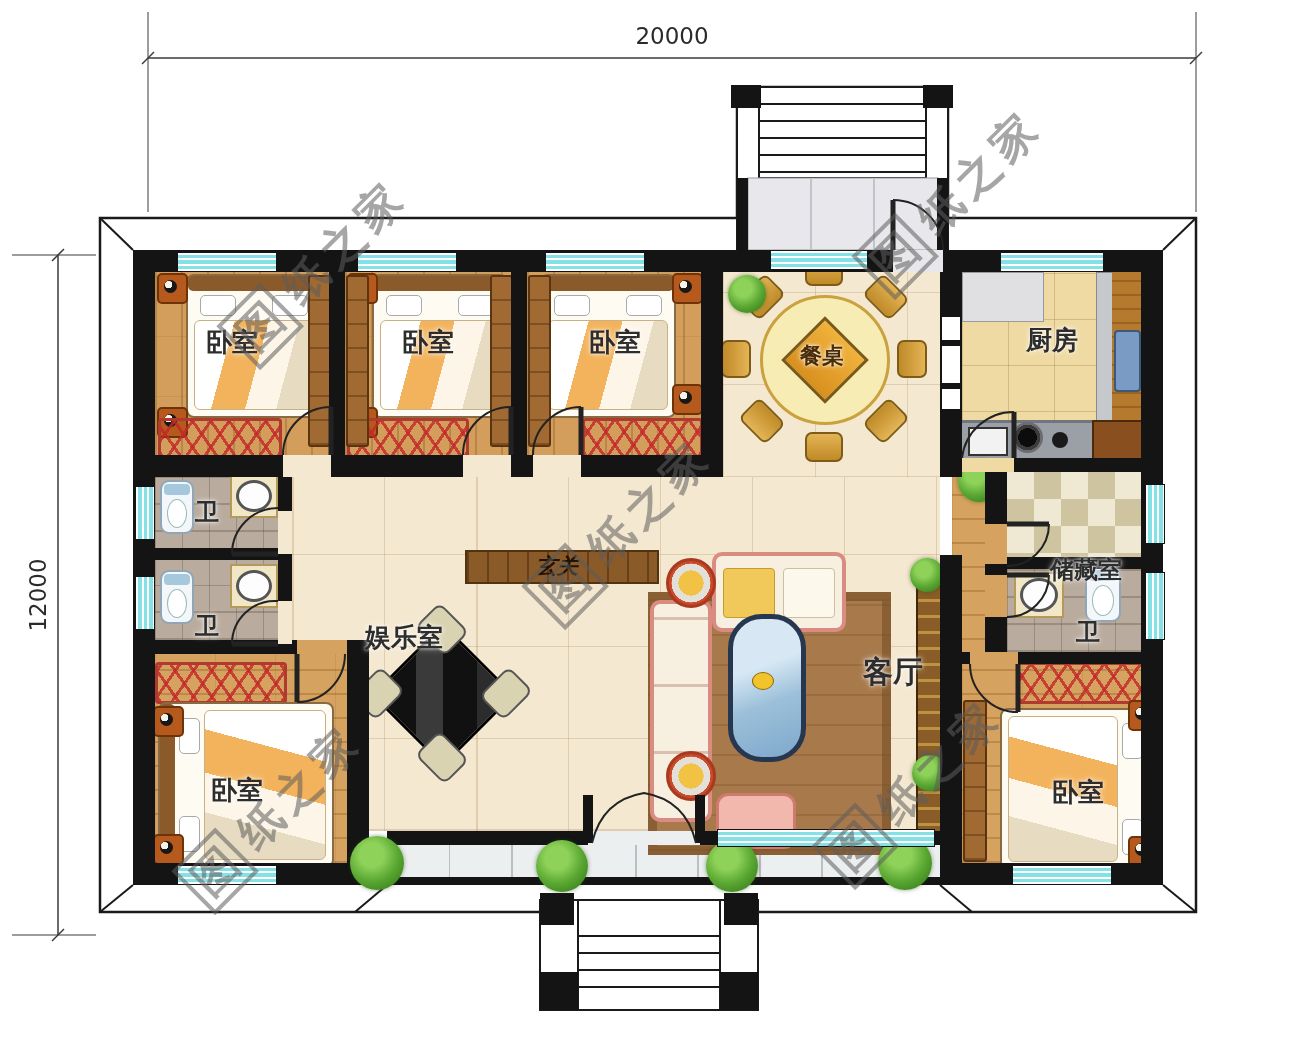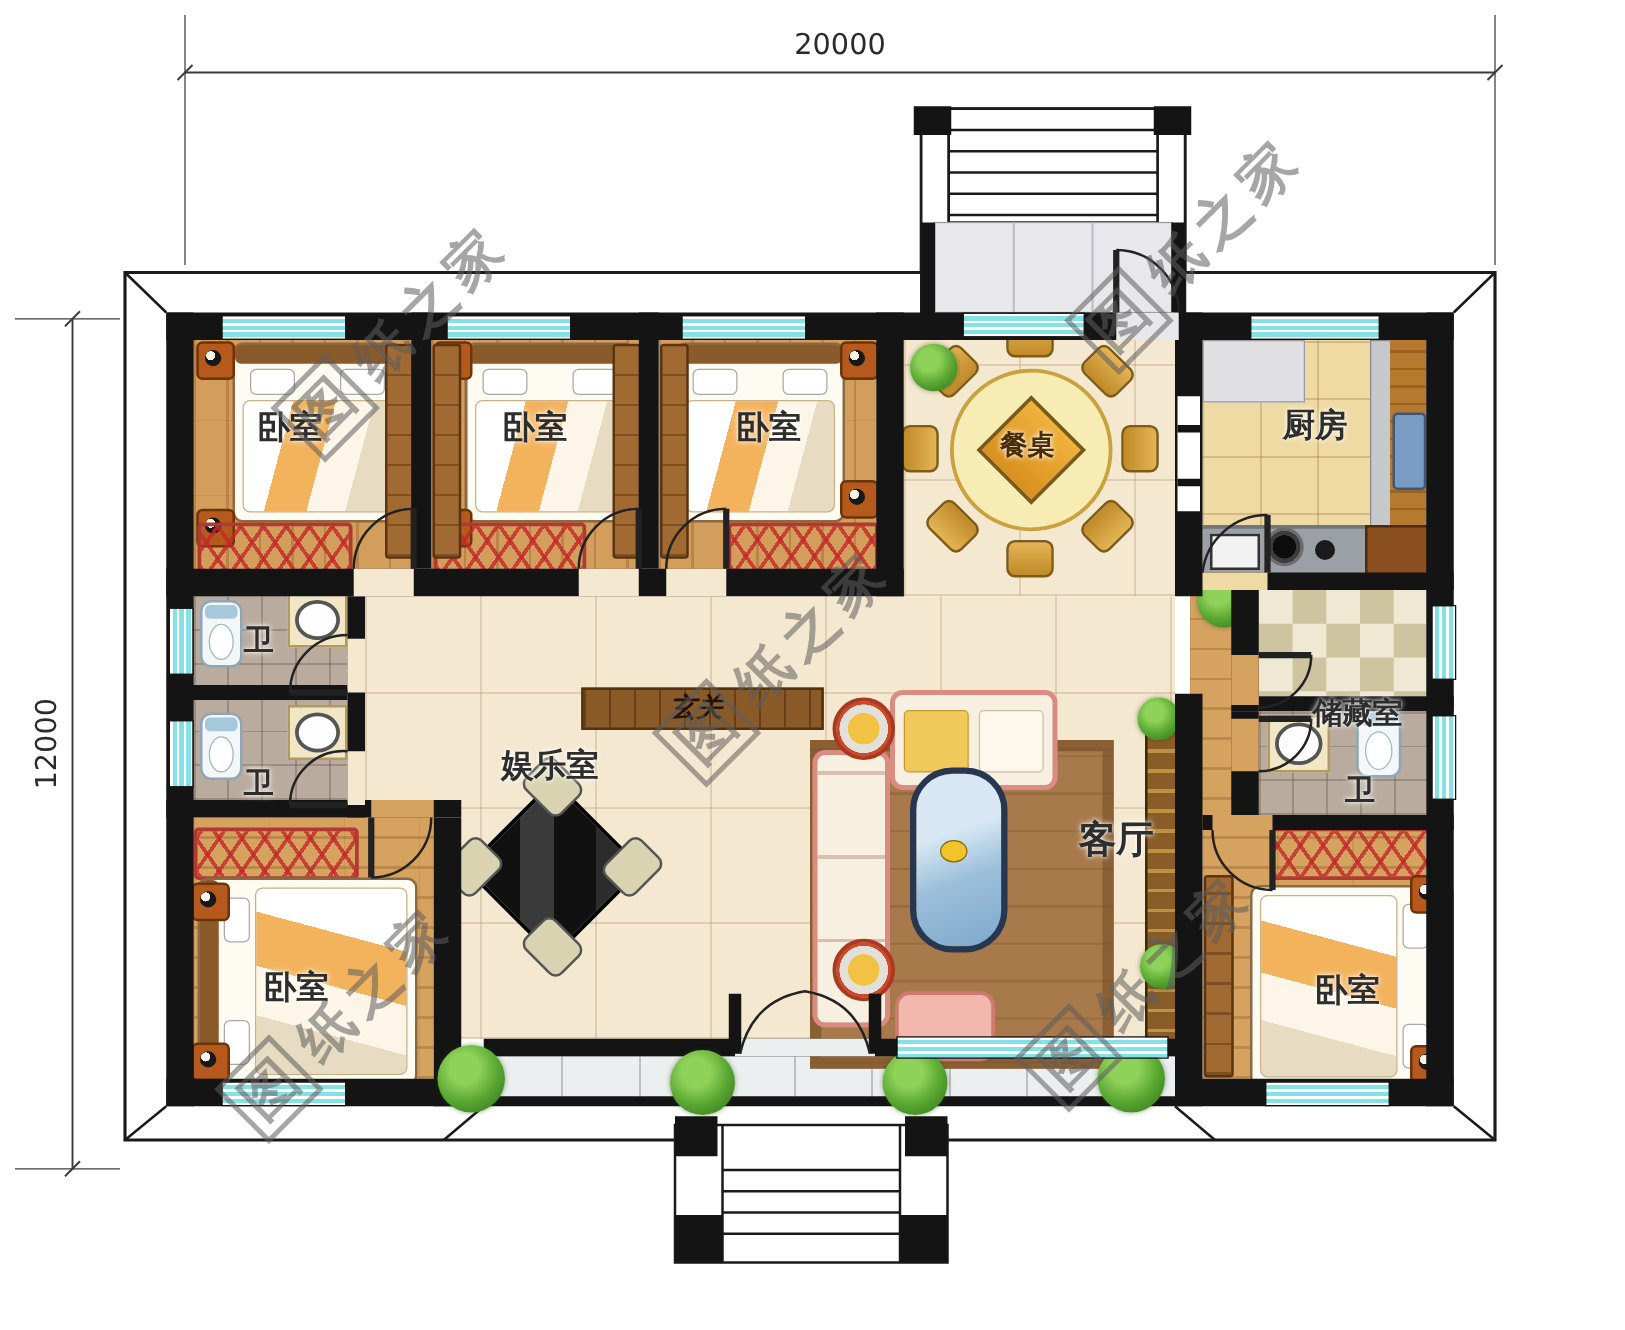--- a/index.html
+++ b/index.html
@@ -354,21 +354,21 @@
   <div class="lbl" style="left:232px;top:342px;">卧室</div>
   <div class="lbl" style="left:428px;top:342px;">卧室</div>
   <div class="lbl" style="left:615px;top:342px;">卧室</div>
   <div class="lbl lbl-dining" style="left:822px;top:356px;">餐桌</div>
   <div class="lbl" style="left:1052px;top:340px;">厨房</div>
   <div class="lbl lbl-sm" style="left:1086px;top:530px;margin-top:40px;">储藏室</div>
   <div class="lbl lbl-sm" style="left:1088px;top:632px;">卫</div>
   <div class="lbl" style="left:1078px;top:792px;">卧室</div>
   <div class="lbl lbl-sm" style="left:207px;top:512px;">卫</div>
   <div class="lbl lbl-sm" style="left:207px;top:626px;">卫</div>
-  <div class="lbl" style="left:404px;top:612px;margin-left:36px;">娱乐室</div>
+  <div class="lbl" style="left:404px;top:637px;">娱乐室</div>
   <div class="lbl lbl-foyer" style="left:557px;top:566px;font-style:italic;">玄关</div>
   <div class="lbl lbl-living" style="left:893px;top:672px;">客厅</div>
   <div class="lbl" style="left:237px;top:790px;">卧室</div>
 
   <div class="wm" style="left:205px;top:237px;">
     <span class="wm-d">
         <span>图</span>
       </span>
     <span>纸之家</span>
   </div>

